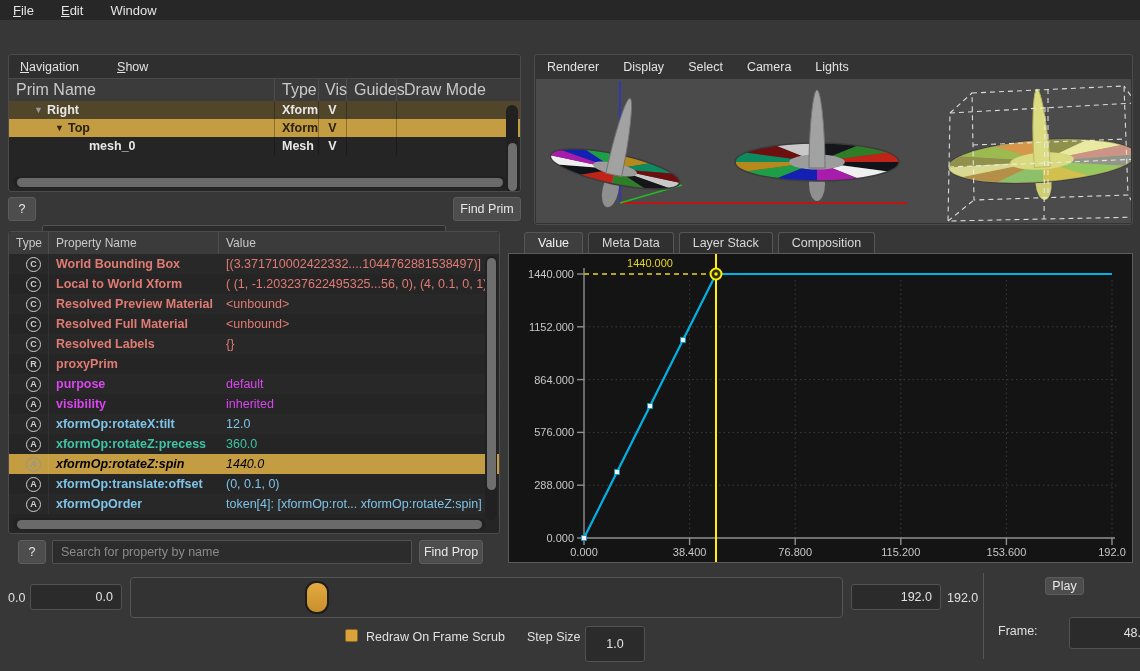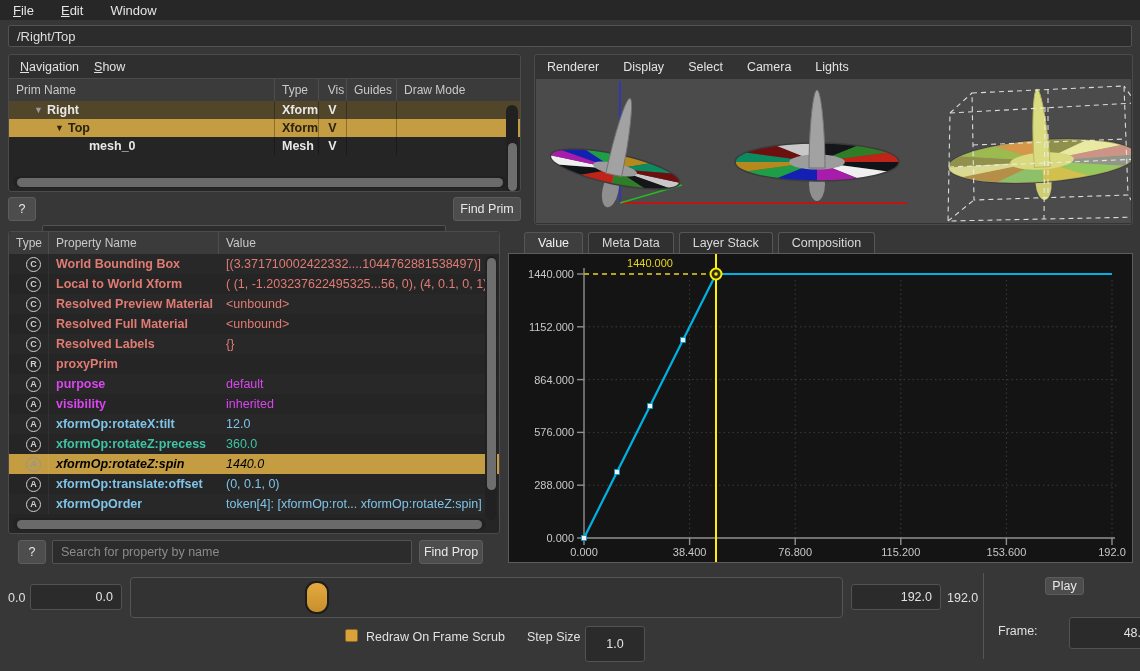--- a/index.html
+++ b/index.html
@@ -6,26 +6,26 @@
   html,body{background:#373737}
   body{font-family:"Liberation Sans",sans-serif}
   #app{position:relative;width:1140px;height:671px;background:#373737;overflow:hidden;color:#dcdcdc;font-size:12px}
 
   
   .menubar{position:absolute;left:0;top:0;width:1140px;height:20px;background:#272727;display:flex;align-items:center;padding-left:13px;gap:27px;font-size:13px;color:#e4e4e4}
   .mitem{cursor:default}
   .pathbar{position:absolute;left:8px;top:25px;width:1124px;height:22px;background:#2c2c2c;border:1px solid #525252;border-radius:2px;font-size:13px;color:#dedede;display:flex;align-items:center;padding:0 8px}
 
   .panel{position:absolute;background:#2f2f2f;border:1px solid #4b4b4b;border-radius:3px}
-  .panelMenu{height:23px;display:flex;align-items:center;gap:15px;padding-left:11px;font-size:12.5px;color:#e2e2e2}
+  .panelMenu{height:23px;display:flex;align-items:center;gap:38px;padding-left:11px;font-size:12.5px;color:#e2e2e2}
 
   
   #treePanel{left:8px;top:54px;width:513px;height:138px}
   .treeTable{position:absolute;left:0;top:23px;right:0;bottom:0;background:#252525;border-top:1px solid #4b4b4b;border-radius:0 0 3px 3px;overflow:hidden}
-  .tHeader{display:flex;height:22px;background:#3b3b3b;color:#c9c9c9;font-size:12px}
+  .tHeader{display:flex;height:22px;background:#3b3b3b;color:#c9c9c9;font-size:16px}
   .tHeader>div{border-right:1px solid #4e4e4e;display:flex;align-items:center;padding-left:7px}
   .colName{width:266px}.colType{width:44px}.colVis{width:28px;justify-content:center;padding-left:0}.colGuides{width:50px}.colDraw{flex:1;border-right:none!important}
   .tRow{display:flex;height:18px;font-weight:bold;color:#e8e8e8;font-size:12.5px}
   .tRow>div{display:flex;align-items:center;border-right:1px solid rgba(0,0,0,.28)}
   .tRow.ancestor{background:#51452a}
   .tRow.selected{background:#c49c42;color:#29220f}
   .tArrow{display:inline-block;width:17px;text-align:center;font-size:9px;flex:none}
   .tRow .colVis{justify-content:center}
 
   
@@ -83,21 +83,20 @@
 <body>
 
 <div id="app">
 
   <div class="menubar">
       <span class="mitem"><u>F</u>ile</span>
       <span class="mitem"><u>E</u>dit</span>
       <span class="mitem">Window</span>
     </div>
 
-  <div class="pathbar">/Right/Top</div>
 
   <div class="panel" id="treePanel">
     <div class="panelMenu">
         <span class="mitem"><u>N</u>avigation</span>
         <span class="mitem"><u>S</u>how</span>
       </div>
     <div class="treeTable">
       <div class="tHeader">
           <div class="colName">Prim Name</div>
           <div class="colType">Type</div>

